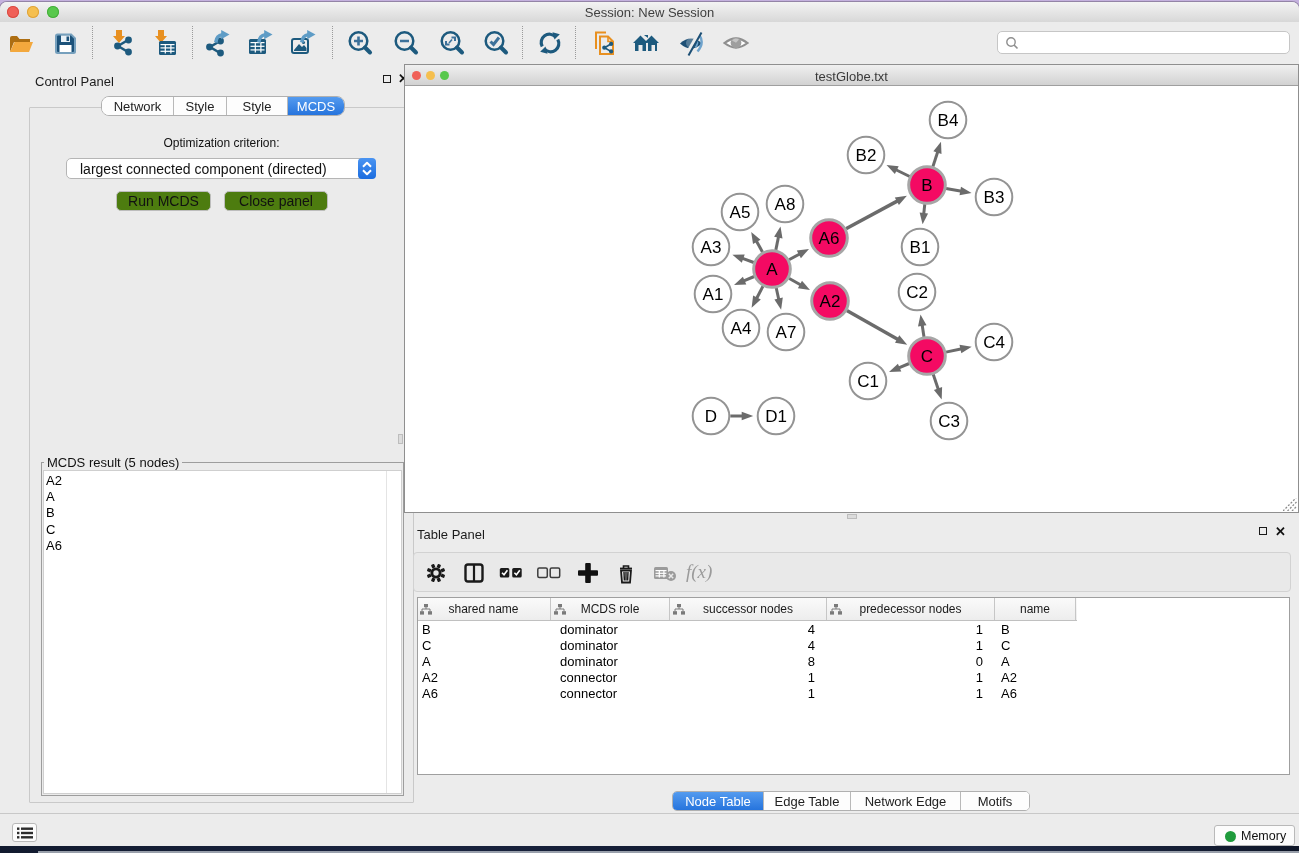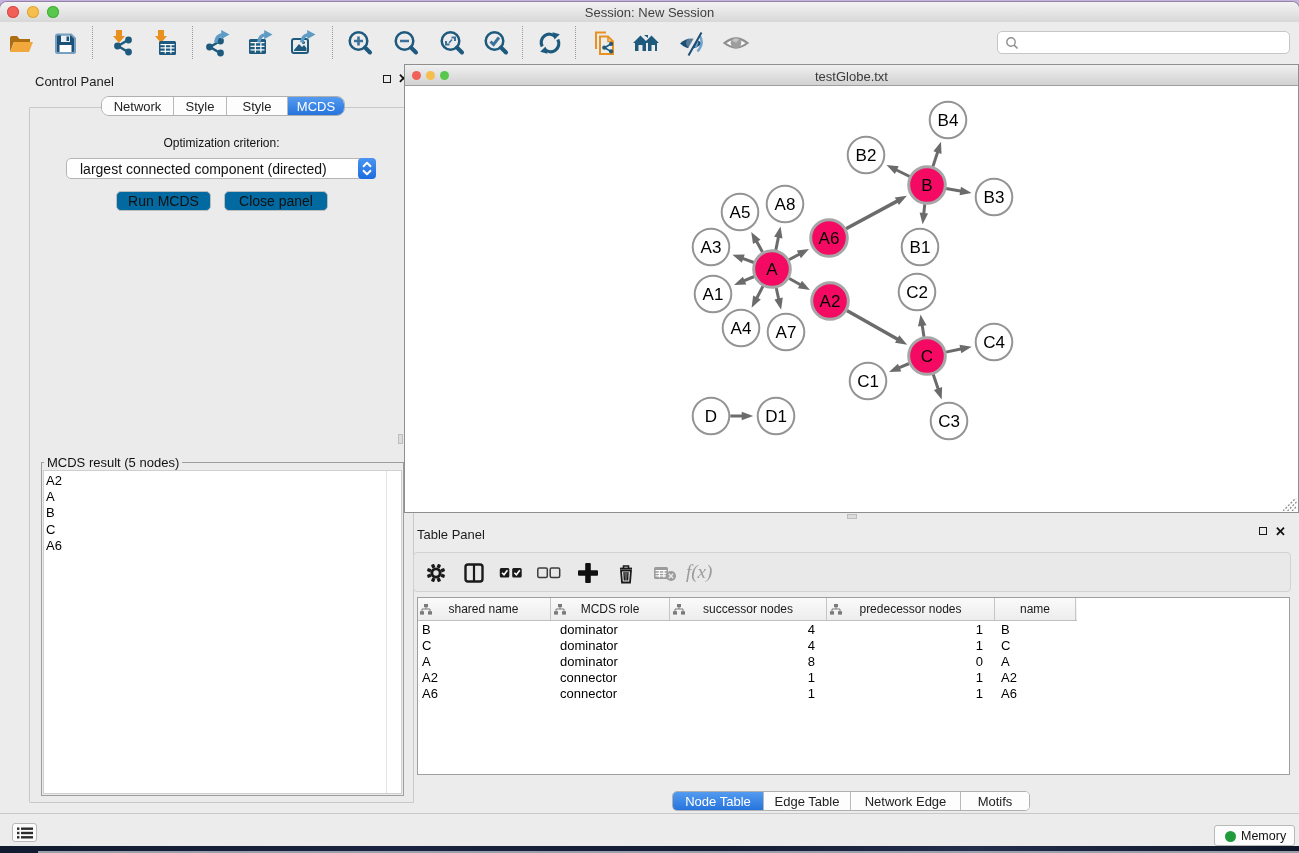--- a/index.html
+++ b/index.html
@@ -37,21 +37,21 @@
 #cp-tabs .seg.sel { background:linear-gradient(#549bef,#2674dd); color:#fff; }
 #cp-body { position:absolute; left:6px; top:45px; width:385px; height:696px;
   border:1px solid #c9c9c9; background:#ebebeb; border-radius:1px; }
 #opt-label { position:absolute; left:0; width:100%; top:74px; text-align:center;
   font-size:12px; color:#111; }
 #dropdown { position:absolute; left:43px; top:96px; width:310px; height:21px;
   background:#fff; border:1px solid #b5b5b5; border-radius:5px; }
 #dropdown .txt { position:absolute; left:13px; top:2px; font-size:14px; color:#111; }
 #dropdown .cap { position:absolute; right:-1px; top:-1px; width:18px; height:21px;
   background:linear-gradient(#4a94f2,#1b6cdf); border-radius:4px; }
-.cpbtn { position:absolute; top:129px; height:20px; background:#0369a1;
+.cpbtn { position:absolute; top:129px; height:20px; background:#4d7c0f;
   border:1px solid #bdbdbd; border-radius:5px; font-size:14px; color:#111;
   display:flex; align-items:center; justify-content:center; }
 #mcds-group { position:absolute; left:18px; top:400px; width:363px; height:334px; }
 #mcds-group .legend { position:absolute; left:3px; top:-7px; background:#ebebeb; z-index:2;
   padding:0 3px; font-size:13px; color:#111; }
 #mcds-box { position:absolute; left:0; top:0; width:100%; height:100%;
   border:1px solid #9d9d9d; }
 #mcds-list { position:absolute; left:2px; top:8px; right:2px; bottom:2px; background:#fff;
   border:1px solid #cfcfcf; font-size:13px; color:#000; padding:2px 0 0 2px; line-height:16.2px; }
 #mcds-list .sbar { position:absolute; right:14px; top:0; bottom:0; width:0; border-left:1px solid #e4e4e4; }

